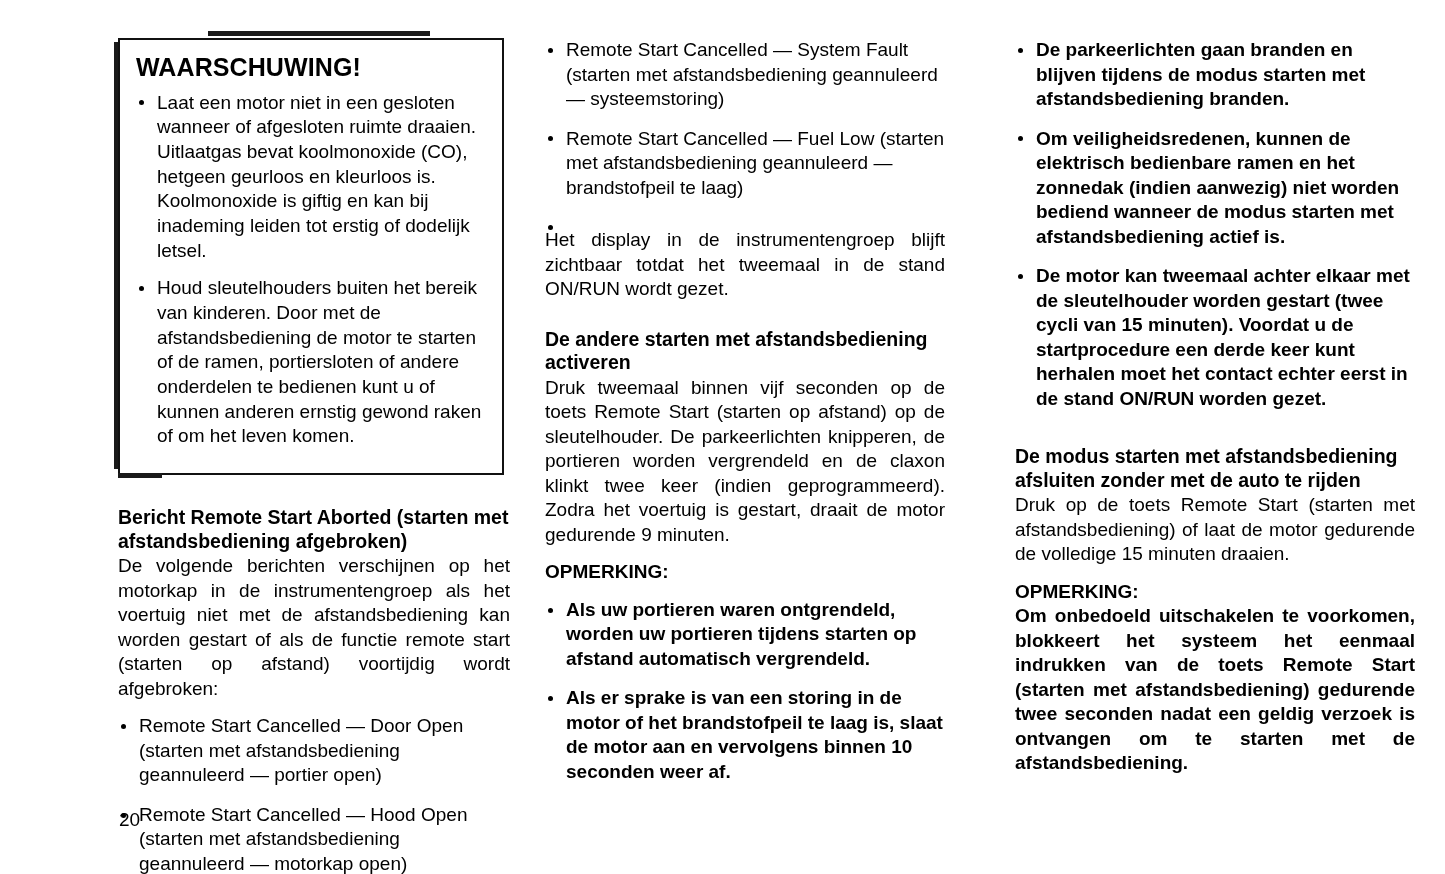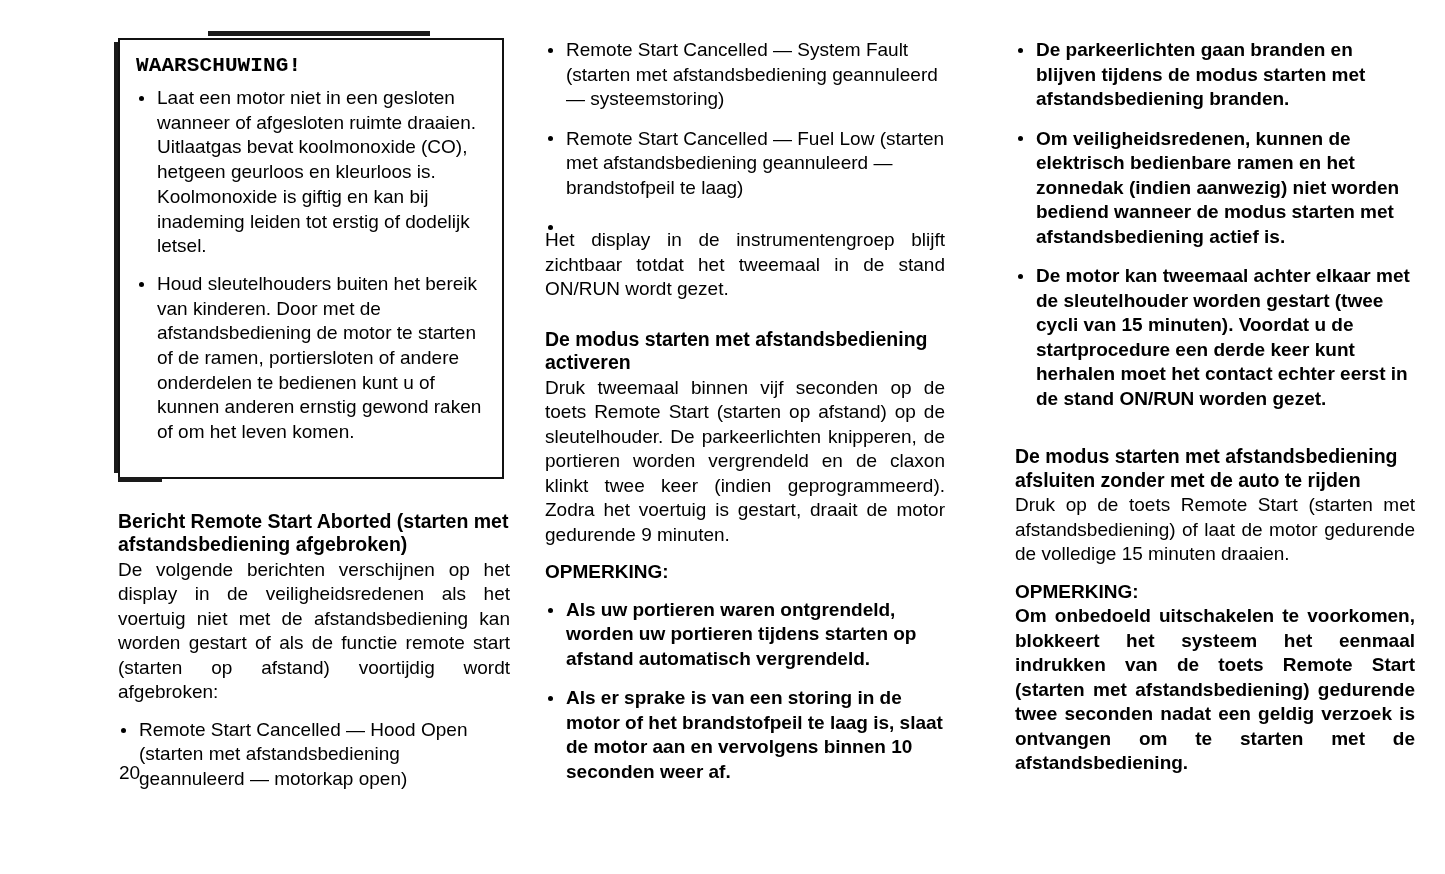--- a/index.html
+++ b/index.html
@@ -64,38 +64,37 @@
     position: absolute;
     left: -6px;
     top: 2px;
     bottom: 4px;
     width: 4px;
     background: #1a1a1a;
   }
 
   .warning-title {
     font-weight: bold;
-    font-size: 21px;
+    font-size: 25px;
     letter-spacing: 0.1px;
     margin: 0 0 9px 0;
     line-height: 1.1;
-    font-family: Liberation Mono, monospace;
   }
 
   ul.bullets {
     list-style: none;
     margin: 0;
     padding: 0;
   }
   ul.bullets > li {
     position: relative;
     padding-left: 21px;
     margin-bottom: 13px;
   }
-  ul.bullets > li:last-child { margin-bottom: 16px; }
+  ul.bullets > li:last-child { margin-bottom: 8px; }
   ul.bullets > li .bullet-dot {
     position: absolute;
     left: 3px;
     top: 0.62em;
     width: 5px;
     height: 5px;
     background: #000;
     border-radius: 50%;
   }
 
@@ -138,21 +137,21 @@
   ul.bullets.bold > li,
   .bold-text {
     font-weight: bold;
   }
 
   ul.bullets.tight > li { margin-bottom: 15px; }
 
   .page-number {
     position: absolute;
     left: 119px;
-    top: 763px;
+    top: 810px;
     font-size: 19px;
     line-height: 1;
   }
 </style>
 </head>
 <body>
 
 <div class="page">
 
   <div class="col col-1">
@@ -169,27 +168,31 @@
           <span class="bullet-dot"></span>
           <span class="body-text">Houd sleutelhouders buiten het bereik van kinderen. Door met de afstandsbediening de motor te starten of de ramen, portiersloten of andere onderdelen te bedienen kunt u of kunnen anderen ernstig gewond raken of om het leven komen.</span>
         </li>
       </ul>
     </div>
 
     <div class="gap-xl"></div>
 
     <h2 class="section-head">Bericht Remote Start Aborted (starten met afstandsbediening afgebroken)</h2>
 
-    <p class="para">De volgende berichten verschijnen op het display in de veiligheidsredenen als het voertuig niet met de afstandsbediening kan worden gestart of als de functie remote start (starten op afstand) voortijdig wordt afgebroken:</p>
+    <p class="para">De volgende berichten verschijnen op het motorkap in de instrumentengroep als het voertuig niet met de afstandsbediening kan worden gestart of als de functie remote start (starten op afstand) voortijdig wordt afgebroken:</p>
 
     <div class="gap-sm"></div>
 
     <ul class="bullets tight">
       <li>
         <span class="bullet-dot"></span>
+        <span class="body-text">Remote Start Cancelled — Door Open (starten met afstandsbediening geannuleerd — portier open)</span>
+      </li>
+      <li>
+        <span class="bullet-dot"></span>
         <span class="body-text">Remote Start Cancelled — Hood Open (starten met afstandsbediening geannuleerd — motorkap open)</span>
       </li>
     </ul>
   </div>
 
   <div class="col col-2">
 
     <ul class="bullets tight">
       <li>
         <span class="bullet-dot"></span>
@@ -203,21 +206,21 @@
         <span class="bullet-dot"></span>
       </li>
     </ul>
 
     <div class="gap-sm"></div>
 
     <p class="para">Het display in de instrumentengroep blijft zichtbaar totdat het tweemaal in de stand ON/RUN wordt gezet.</p>
 
     <div class="gap-lg"></div>
 
-    <h2 class="section-head">De modus starten met afstandsbediening activeren</h2>
+    <h2 class="section-head">De andere starten met afstandsbediening activeren</h2>
 
     <p class="para">Druk tweemaal binnen vijf seconden op de toets Remote Start (starten op afstand) op de sleutelhouder. De parkeerlichten knipperen, de portieren worden vergrendeld en de claxon klinkt twee keer (indien geprogrammeerd). Zodra het voertuig is gestart, draait de motor gedurende 9 minuten.</p>
 
     <div class="gap-sm"></div>
 
     <p class="note-label">OPMERKING:</p>
 
     <div class="gap-sm"></div>
 
     <ul class="bullets tight bold">

